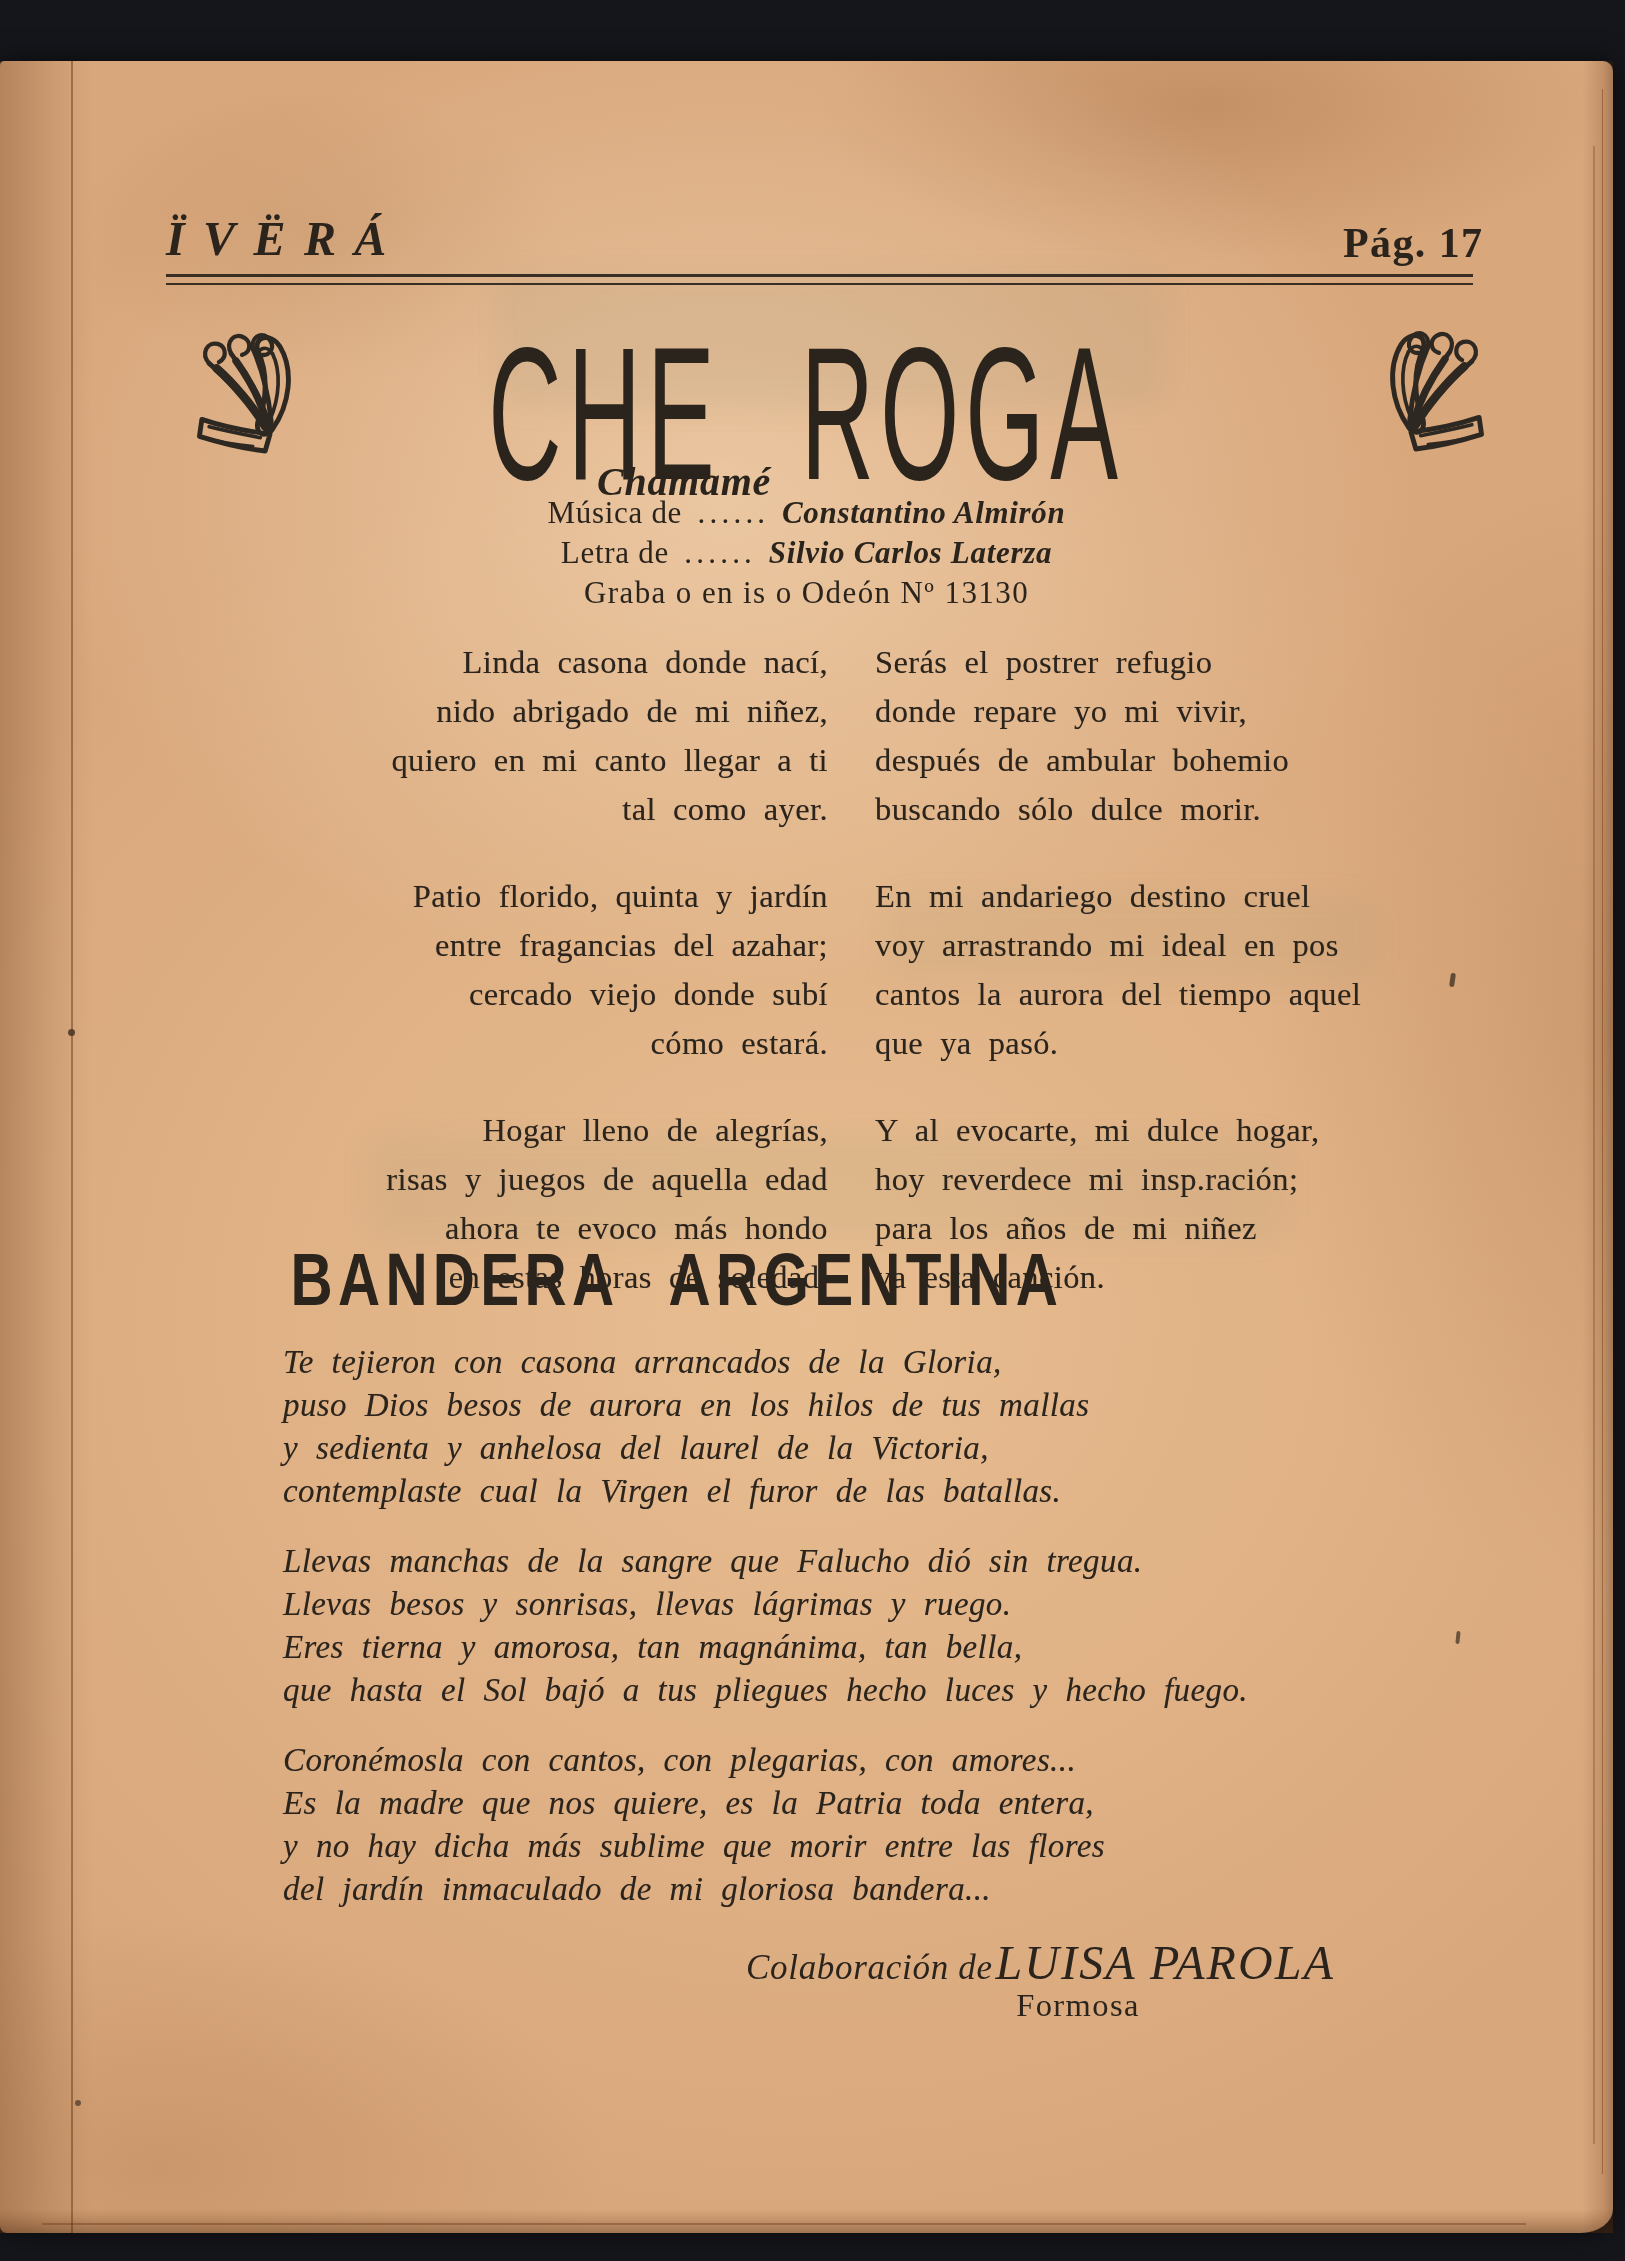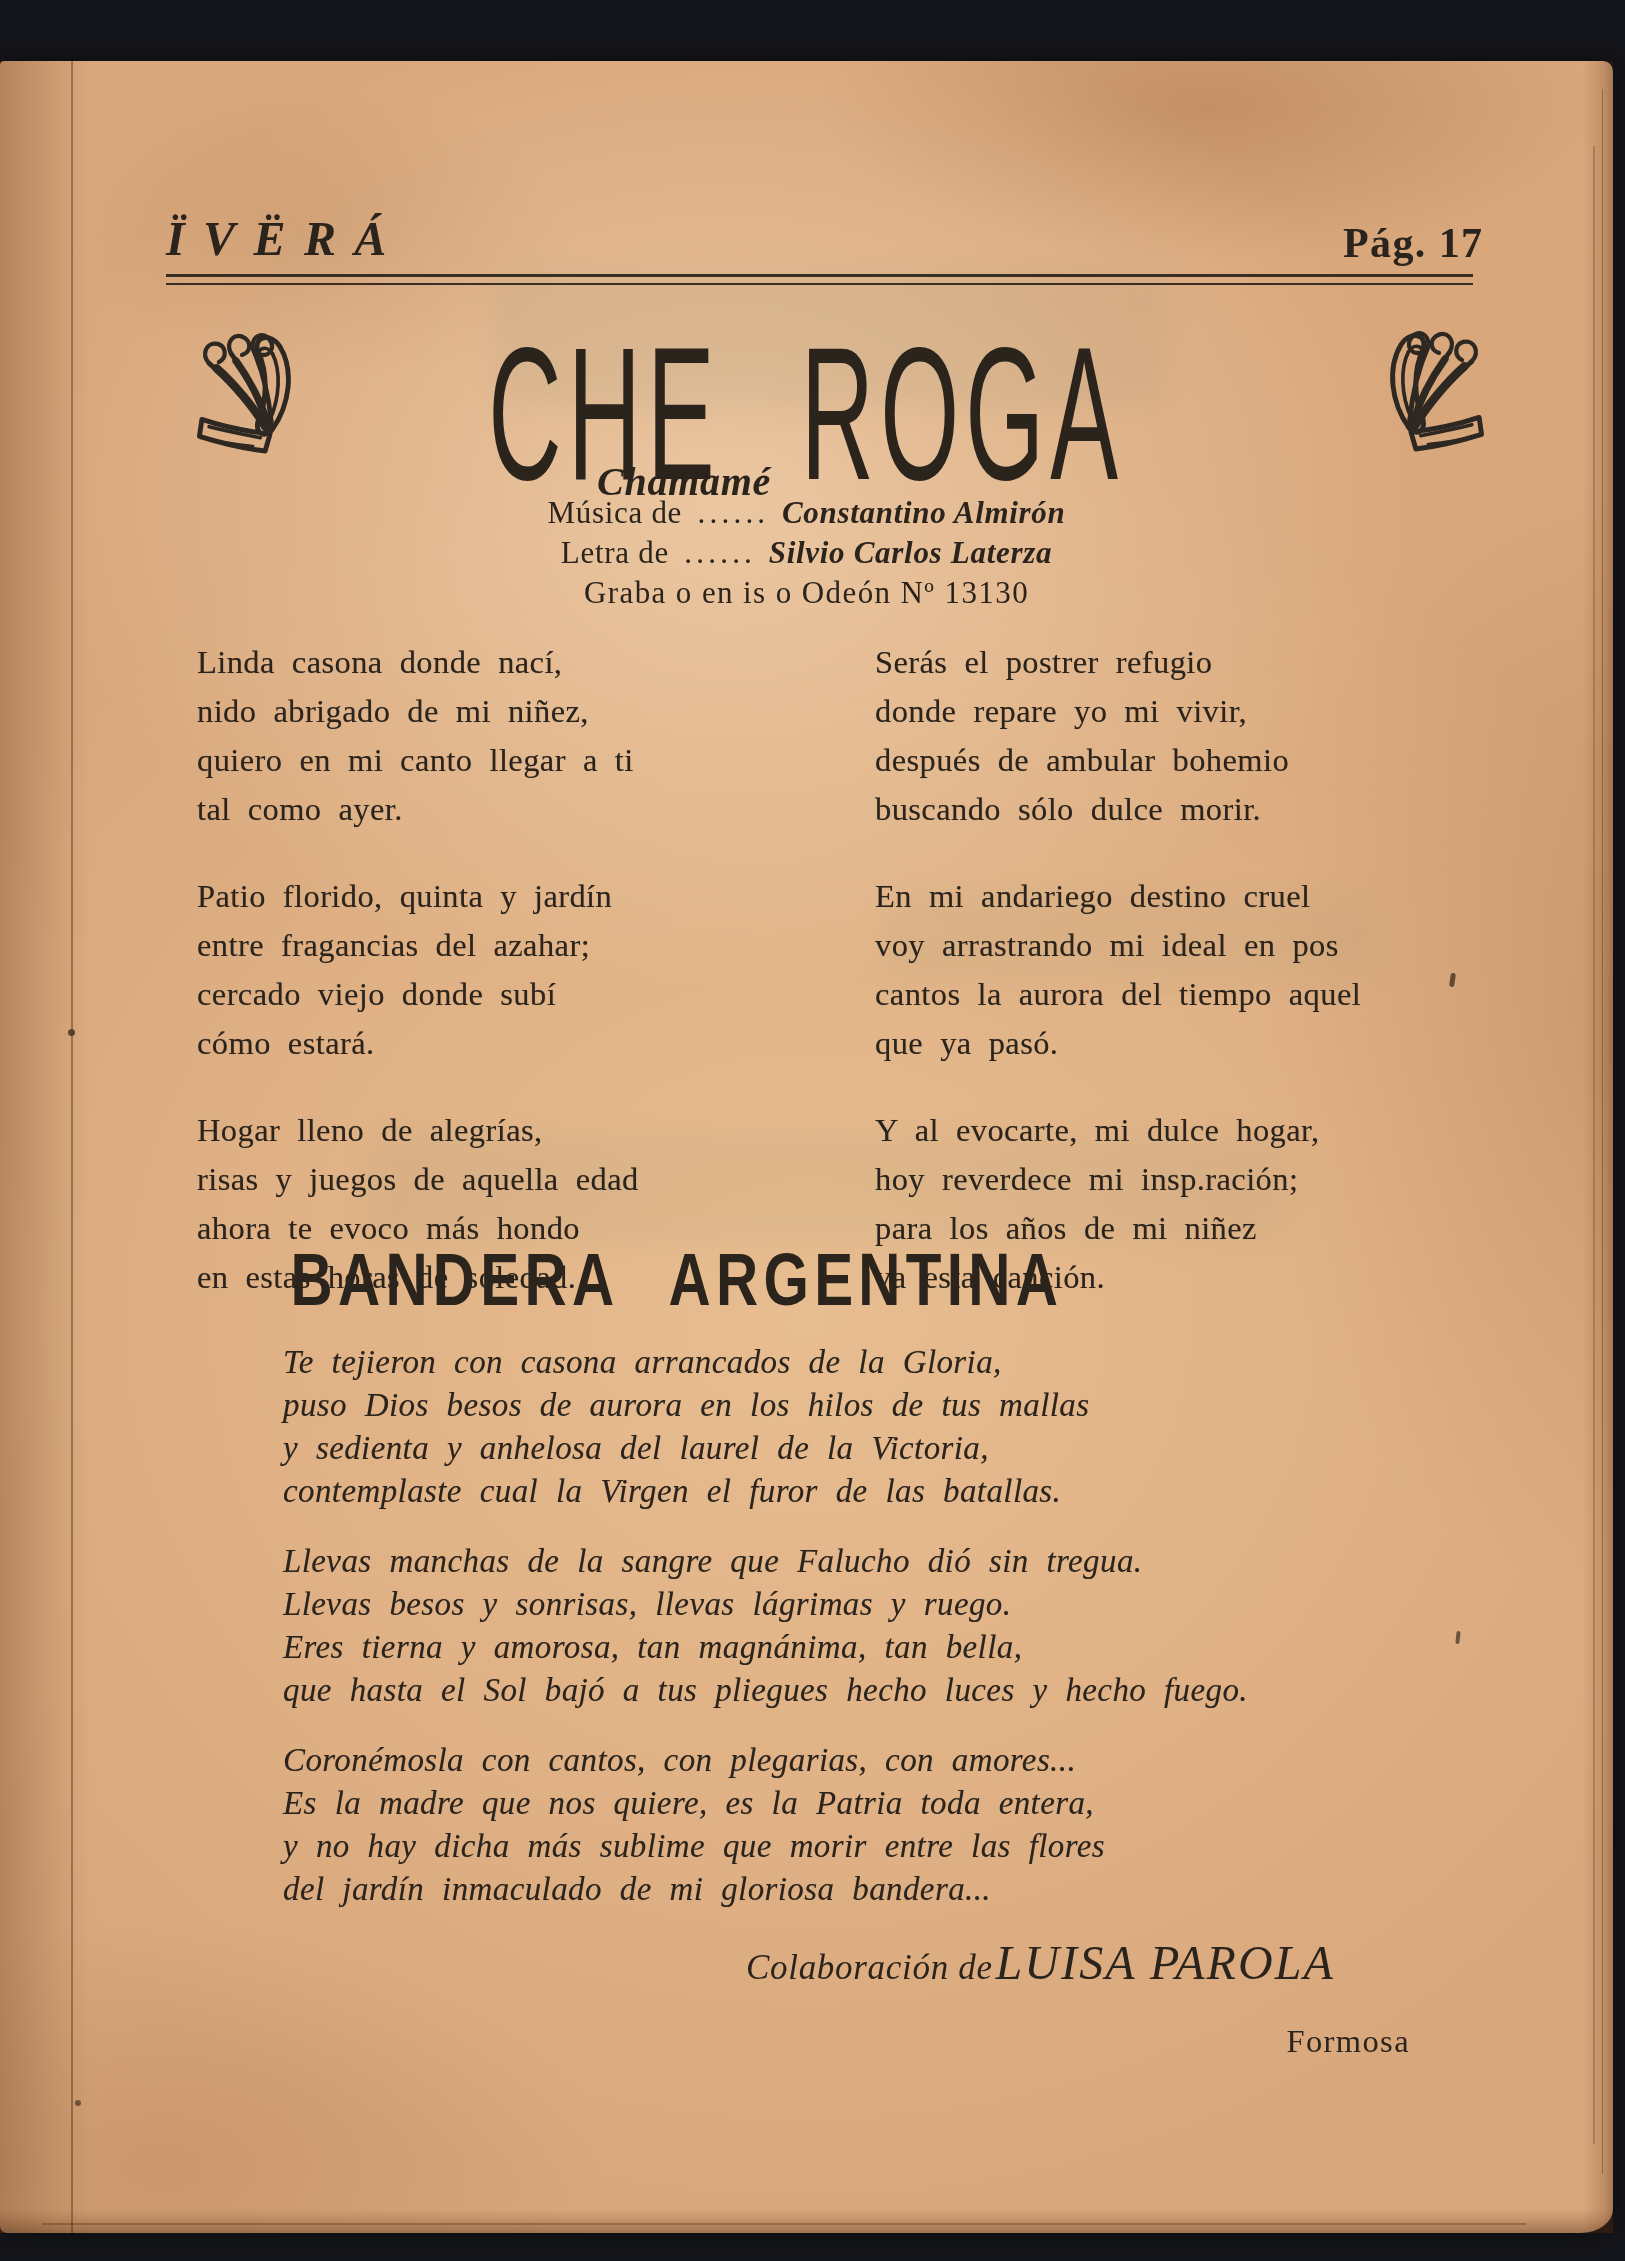--- a/index.html
+++ b/index.html
@@ -78,41 +78,41 @@
   .credits{position:absolute;left:0;top:432px;width:1613px;text-align:center;
     font-size:31px;line-height:40px;}
   .cr-label{letter-spacing:0.7px;}
   .cr-dots{letter-spacing:4.2px;margin:0 12.7px 0 15.5px;}
   .cr-value{font-style:italic;letter-spacing:0.7px;font-weight:bold;}
   .recording{letter-spacing:1.4px;}
 
   
   .col{position:absolute;top:577px;font-size:32.5px;line-height:49px;
     letter-spacing:0.4px;word-spacing:8.5px;text-shadow:0 0 0.7px rgba(43,36,29,0.35);}
-  .col-left{left:197px;width:622px;}
+  .col-left{left:206px;width:622px;text-align:right;}
   .col-right{left:867px;width:636px;margin-left:8px;}
   .col .stanza{margin-bottom:38px;}
 
   
   .poem-title{position:absolute;left:0;top:1181px;width:1353px;text-align:center;}
   .poem-title .stretch{
     display:inline-block;font-family:"Liberation Sans","DejaVu Sans",sans-serif;
     font-weight:bold;font-size:73px;line-height:1;letter-spacing:0.09em;word-spacing:0.55em;
     transform:scale(0.80,1.02);transform-origin:center top;white-space:nowrap;}
   .poem{position:absolute;left:283px;top:1280px;width:1215px;
     font-size:33px;font-style:italic;line-height:43px;letter-spacing:0.4px;word-spacing:9.2px;
     text-shadow:0 0 0.7px rgba(43,36,29,0.3);}
   .poem .stanza{margin-bottom:27px;}
 
   
   .collab{position:absolute;left:746px;top:1874px;width:664px;white-space:nowrap;font-style:italic;}
   .collab-prefix{font-size:35px;letter-spacing:0.7px;}
   .collab-name{font-size:48px;letter-spacing:2.1px;}
-  .collab-place{position:absolute;left:746px;top:1926px;width:664px;text-align:right;
-    font-size:32.5px;letter-spacing:1.4px;margin-top:36px;}
+  .collab-place{position:absolute;left:746px;top:1926px;width:664px;text-align:center;
+    font-size:32.5px;letter-spacing:1.4px;}
 </style>
 </head>
 <body>
 
 <div class="page ink">
 
   <div class="ghost ghost-a"></div>
   <div class="ghost ghost-b"></div>
   <div class="ghost ghost-c"></div>
 

